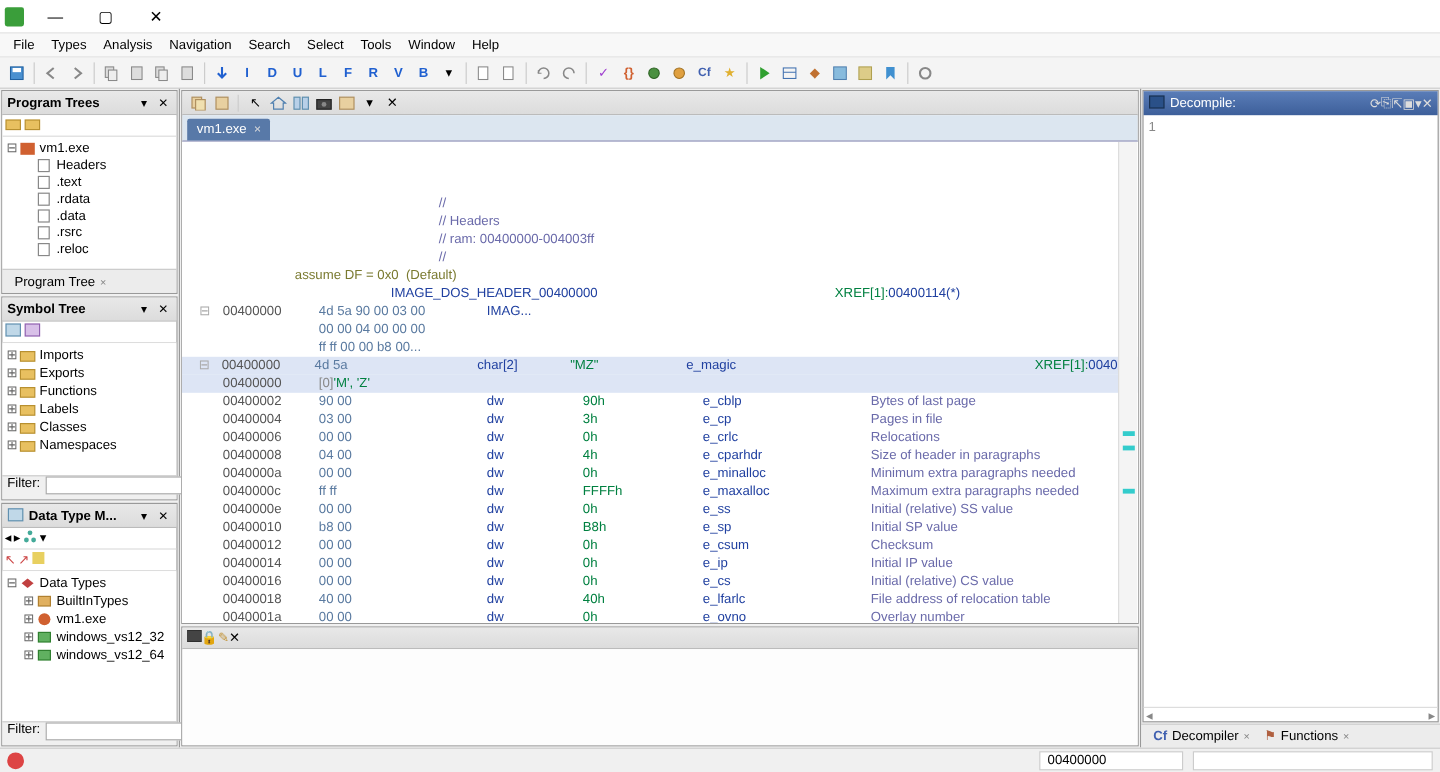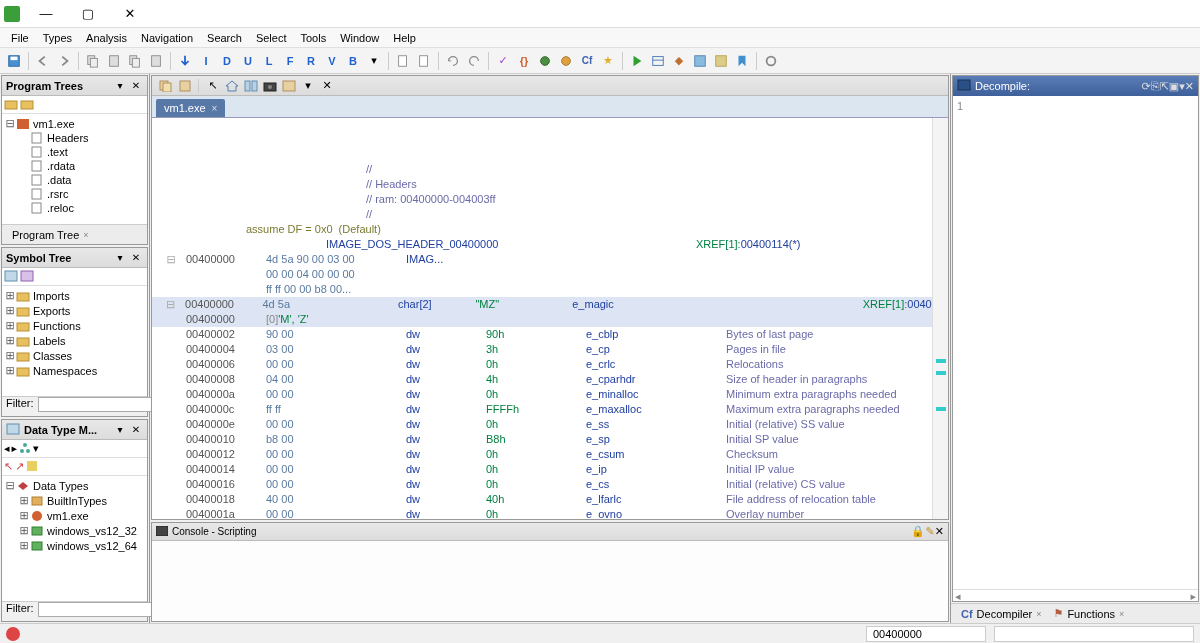--- a/index.html
+++ b/index.html
@@ -546,21 +546,20 @@
           <div class="mark" style="top:63%"></div>
           <div class="mark" style="top:72%"></div>
         </div>
       <div class="row"><span class="gut"></span><span style="width:180px"></span><span class="cmt">//</span></div><div class="row"><span class="gut"></span><span style="width:180px"></span><span class="cmt">// Headers</span></div><div class="row"><span class="gut"></span><span style="width:180px"></span><span class="cmt">// ram: 00400000-004003ff</span></div><div class="row"><span class="gut"></span><span style="width:180px"></span><span class="cmt">//</span></div><div class="row"><span class="gut"></span><span style="width:60px"></span><span class="olive">assume DF = 0x0  (Default)</span></div><div class="row"><span class="gut"></span><span style="width:140px"></span><span class="fld">IMAGE_DOS_HEADER_00400000</span><span style="width:230px"></span><span class="xref">XREF[1]:</span>    <span class="xrefaddr">00400114(*)</span></div><div class="row"><span class="gut">⊟</span><span class="addr">00400000</span><span class="bytes">4d 5a 90 00 03 00</span>  <span class="fld">IMAG...</span></div><div class="row"><span class="gut"></span><span class="addr"></span><span class="bytes">00 00 04 00 00 00</span></div><div class="row"><span class="gut"></span><span class="addr"></span><span class="bytes">ff ff 00 00 b8 00...</span></div><div class="row selrow"><span class="gut">⊟</span><span class="addr">00400000</span><span class="bytes">4d 5a</span>       <span class="mnem">char[2]</span><span class="op">"MZ"</span><span class="fld">e_magic</span><span style="width:160px"></span><span class="xref">XREF[1]:</span>    <span class="xrefaddr">004001</span></div><div class="row selrow"><span class="gut"></span>   <span class="addr">00400000</span><span class="default">[0]</span>       <span class="op">'M', 'Z'</span></div><div class="row"><span class="gut"></span><span class="addr">00400002</span><span class="bytes">90 00</span>  <span class="mnem">dw</span><span class="op">90h</span><span class="fld">e_cblp</span><span class="cmt">Bytes of last page</span></div><div class="row"><span class="gut"></span><span class="addr">00400004</span><span class="bytes">03 00</span>  <span class="mnem">dw</span><span class="op">3h</span><span class="fld">e_cp</span><span class="cmt">Pages in file</span></div><div class="row"><span class="gut"></span><span class="addr">00400006</span><span class="bytes">00 00</span>  <span class="mnem">dw</span><span class="op">0h</span><span class="fld">e_crlc</span><span class="cmt">Relocations</span></div><div class="row"><span class="gut"></span><span class="addr">00400008</span><span class="bytes">04 00</span>  <span class="mnem">dw</span><span class="op">4h</span><span class="fld">e_cparhdr</span><span class="cmt">Size of header in paragraphs</span></div><div class="row"><span class="gut"></span><span class="addr">0040000a</span><span class="bytes">00 00</span>  <span class="mnem">dw</span><span class="op">0h</span><span class="fld">e_minalloc</span><span class="cmt">Minimum extra paragraphs needed</span></div><div class="row"><span class="gut"></span><span class="addr">0040000c</span><span class="bytes">ff ff</span>  <span class="mnem">dw</span><span class="op">FFFFh</span><span class="fld">e_maxalloc</span><span class="cmt">Maximum extra paragraphs needed</span></div><div class="row"><span class="gut"></span><span class="addr">0040000e</span><span class="bytes">00 00</span>  <span class="mnem">dw</span><span class="op">0h</span><span class="fld">e_ss</span><span class="cmt">Initial (relative) SS value</span></div><div class="row"><span class="gut"></span><span class="addr">00400010</span><span class="bytes">b8 00</span>  <span class="mnem">dw</span><span class="op">B8h</span><span class="fld">e_sp</span><span class="cmt">Initial SP value</span></div><div class="row"><span class="gut"></span><span class="addr">00400012</span><span class="bytes">00 00</span>  <span class="mnem">dw</span><span class="op">0h</span><span class="fld">e_csum</span><span class="cmt">Checksum</span></div><div class="row"><span class="gut"></span><span class="addr">00400014</span><span class="bytes">00 00</span>  <span class="mnem">dw</span><span class="op">0h</span><span class="fld">e_ip</span><span class="cmt">Initial IP value</span></div><div class="row"><span class="gut"></span><span class="addr">00400016</span><span class="bytes">00 00</span>  <span class="mnem">dw</span><span class="op">0h</span><span class="fld">e_cs</span><span class="cmt">Initial (relative) CS value</span></div><div class="row"><span class="gut"></span><span class="addr">00400018</span><span class="bytes">40 00</span>  <span class="mnem">dw</span><span class="op">40h</span><span class="fld">e_lfarlc</span><span class="cmt">File address of relocation table</span></div><div class="row"><span class="gut"></span><span class="addr">0040001a</span><span class="bytes">00 00</span>  <span class="mnem">dw</span><span class="op">0h</span><span class="fld">e_ovno</span><span class="cmt">Overlay number</span></div></div>
     </div>
     <div class="console">
       <div class="chdr">
         <span><svg width="12" height="10">
               <rect x="0" y="0" width="12" height="10" fill="#444" stroke="#222"></rect>
             </svg></span>
-        <span class="ttl" style="margin-left:4px">Console - Scripting</span>
         <span class="pbtn" style="color:#c09030">🔒</span>
         <span class="pbtn" style="color:#c09030">✎</span>
         <span class="pbtn">✕</span>
       </div>
       <div class="cbody"></div>
     </div>
   </div>
 
   <div class="rightcol">
     <div class="decomp">

